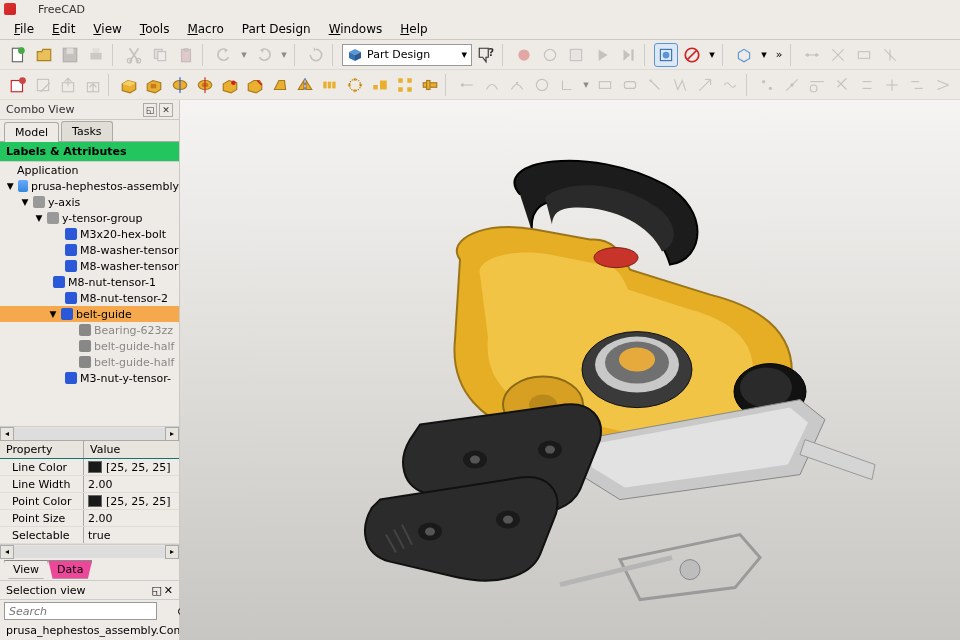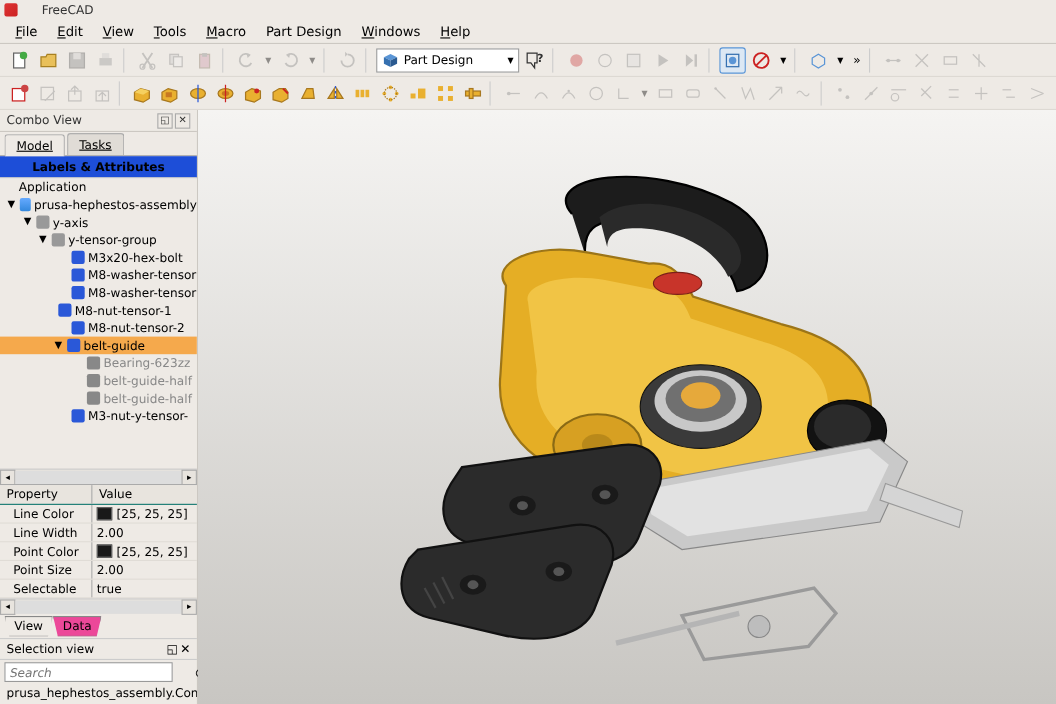--- a/index.html
+++ b/index.html
@@ -21,25 +21,25 @@
 .workbench-select { height: 22px; width: 130px; border: 1px solid #999; background: #fff; font-size: 11px; display: flex; align-items: center; padding: 0 4px; gap: 4px; }
 .workbench-select .arrow { margin-left: auto; }
 
 .main-area { display: flex; height: 540px; }
 .left-panel { width: 180px; background: #eeeae5; display: flex; flex-direction: column; border-right: 1px solid #ccc8c2; }
 
 .panel-header { height: 20px; display: flex; align-items: center; padding: 0 6px; background: #eeeae5; font-size: 11px; color: #333; border-bottom: 1px solid #ccc8c2; }
 .panel-header .pclose { margin-left: auto; display: flex; gap: 2px; }
 .panel-header .pbtn { width: 14px; height: 14px; border: 1px solid #aaa; font-size: 9px; display: flex; align-items: center; justify-content: center; cursor: pointer; }
 
-.tabs-row { height: 22px; display: flex; align-items: flex-end; padding: 0 4px; border-bottom: 1px solid #aaa; text-decoration: underline; }
+.tabs-row { height: 22px; display: flex; align-items: flex-end; padding: 0 4px; border-bottom: 1px solid #aaa; }
 .tab { padding: 3px 10px; font-size: 11px; border: 1px solid #aaa; border-bottom: none; background: #e0dcd6; margin-right: 2px; border-radius: 3px 3px 0 0; cursor: pointer; }
 .tab.active { background: #eeeae5; position: relative; top: 1px; }
 
-.tree-header { height: 20px; display: flex; align-items: center; padding: 0 6px; background: #1d4ed8; font-size: 11px; font-weight: bold; border-bottom: 1px solid #ccc; justify-content: center; }
+.tree-header { height: 20px; display: flex; align-items: center; padding: 0 6px; background: #22c55e; font-size: 11px; font-weight: bold; border-bottom: 1px solid #ccc; }
 
 .tree-container { flex: 1; overflow: hidden; background: #eeeae5; }
 .tree-line { height: 16px; display: flex; align-items: center; font-size: 11px; white-space: nowrap; cursor: pointer; }
 .tree-line.selected { background: #f5a94c; }
 .tree-arrow { width: 10px; text-align: center; font-size: 9px; }
 .tree-icon { width: 12px; height: 12px; margin: 0 3px; border-radius: 2px; }
 .ico-doc { background: linear-gradient(#6af,#38d); }
 .ico-grp { background: #999; }
 .ico-part { background: #2a58d8; }
 .ico-partg { background: #888; }

